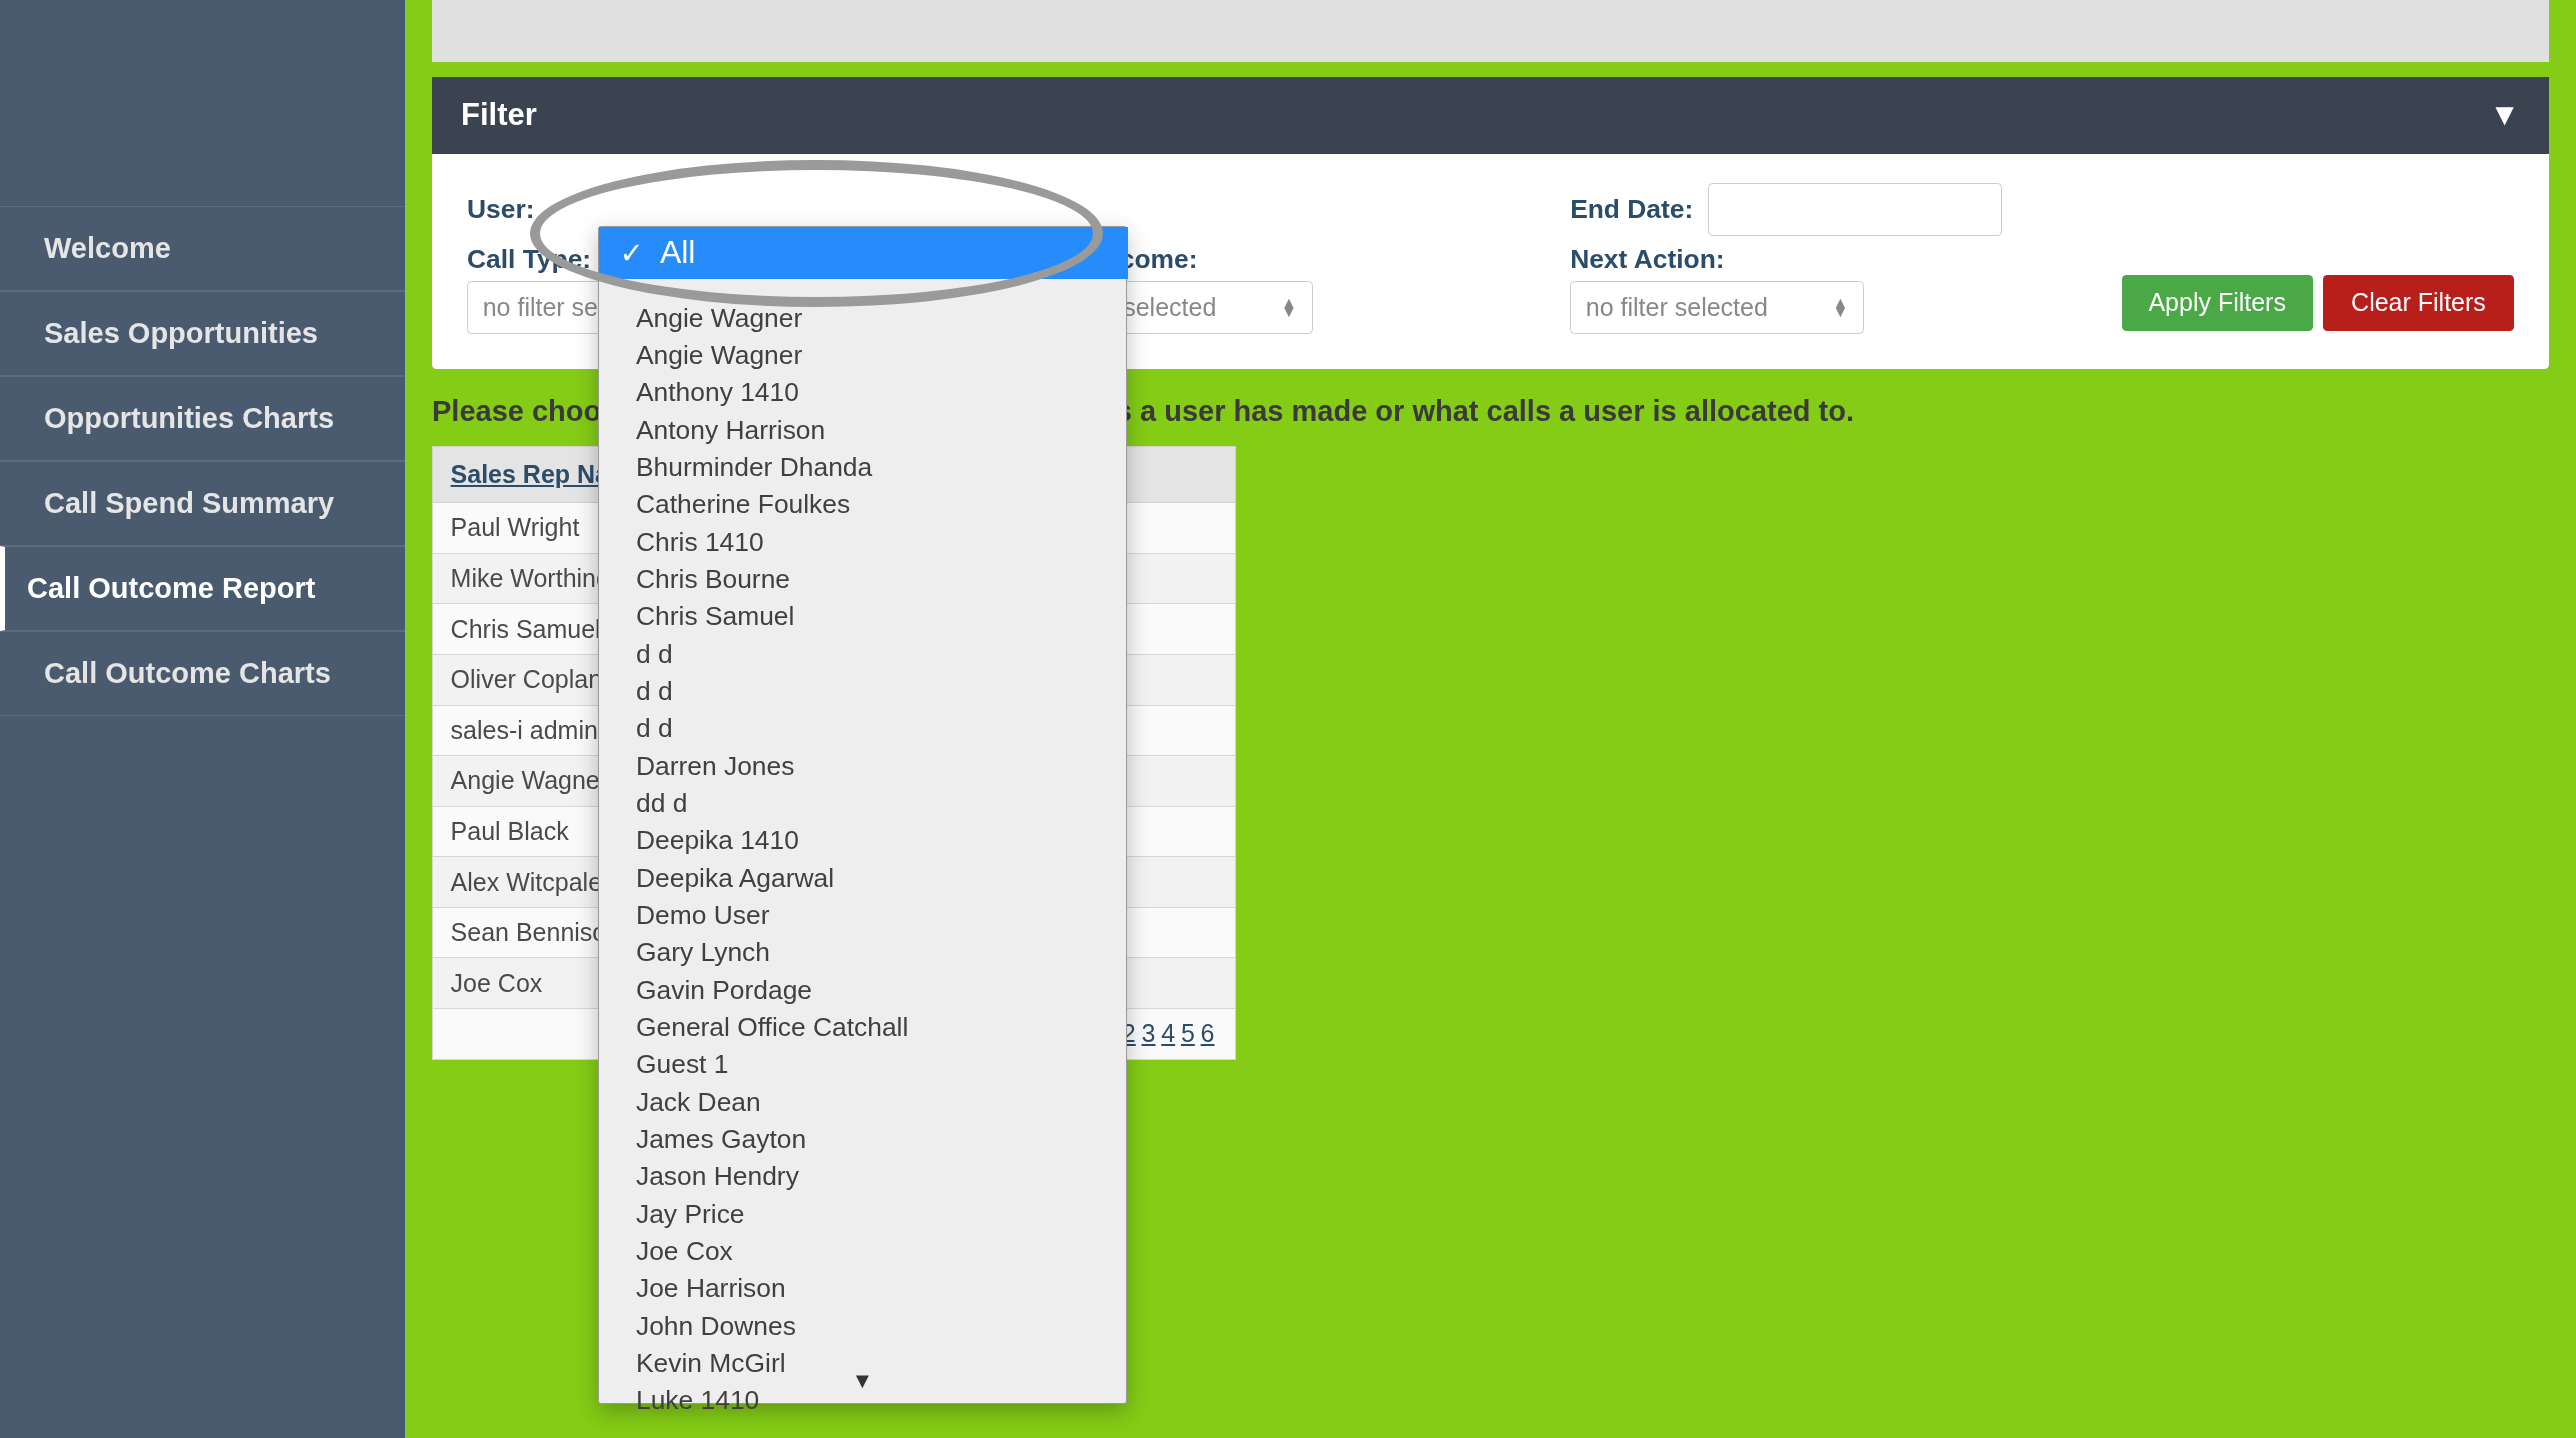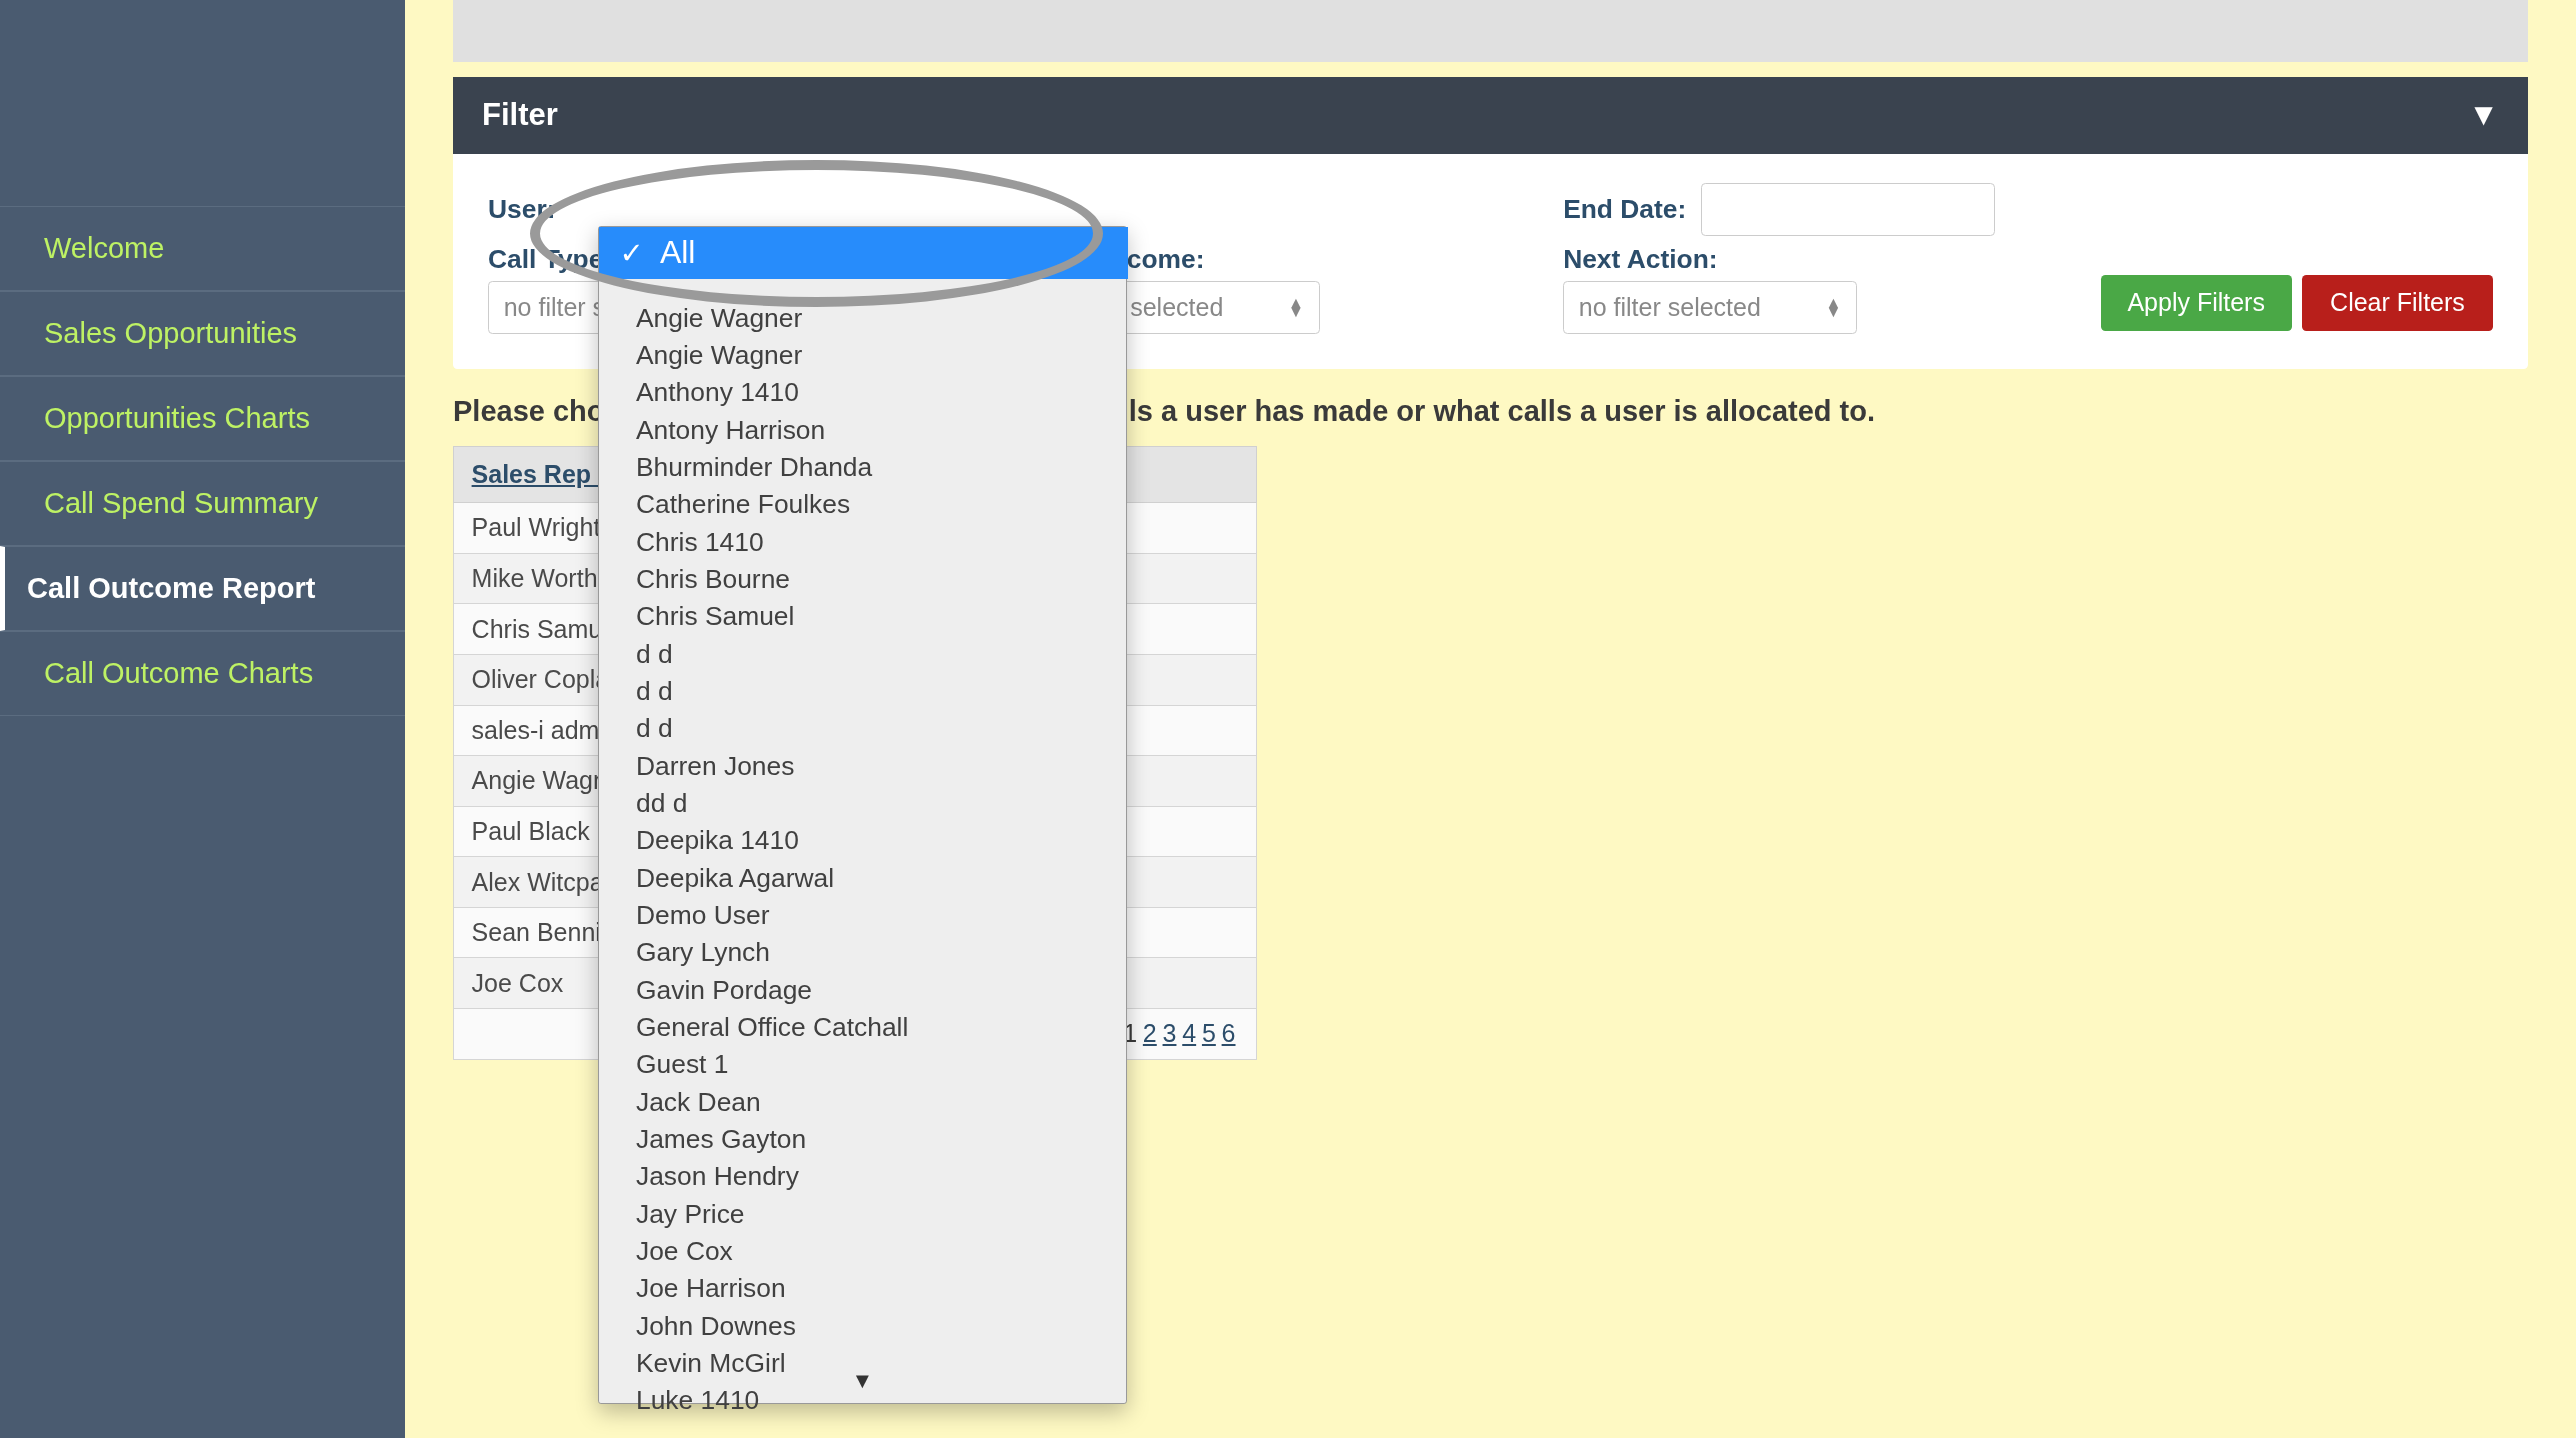--- a/index.html
+++ b/index.html
@@ -17,36 +17,37 @@
 }
 .sidebar {
   width: 405px;
   background: #4a5b70;
   flex-shrink: 0;
   padding-top: 206px;
 }
 .sidebar-item {
   display: block;
   padding: 25px 44px;
-  color: #bef264;
+  color: #e5e5e5;
   font-size: 29px;
   border-bottom: 0.7px solid #5b6c80;
   border-top: 0.7px solid #5b6c80;
   cursor: pointer;
+  font-weight: bold;
 }
 .sidebar-item.active {
   color: #fff;
   font-weight: 600;
   border-left: 5.9px solid #fff;
   padding-left: 22px;
 }
 .main {
   flex: 1;
-  background: #fef9c3;
-  padding: 0 48px;
+  background: #84cc16;
+  padding: 0 27px;
 }
 .topbar {
   height: 62px;
   background: #e0e0e0;
 }
 .filter-panel {
   background: #fff;
   margin-top: 14.7px;
   border-radius: 4.4px;
   overflow: visible;

